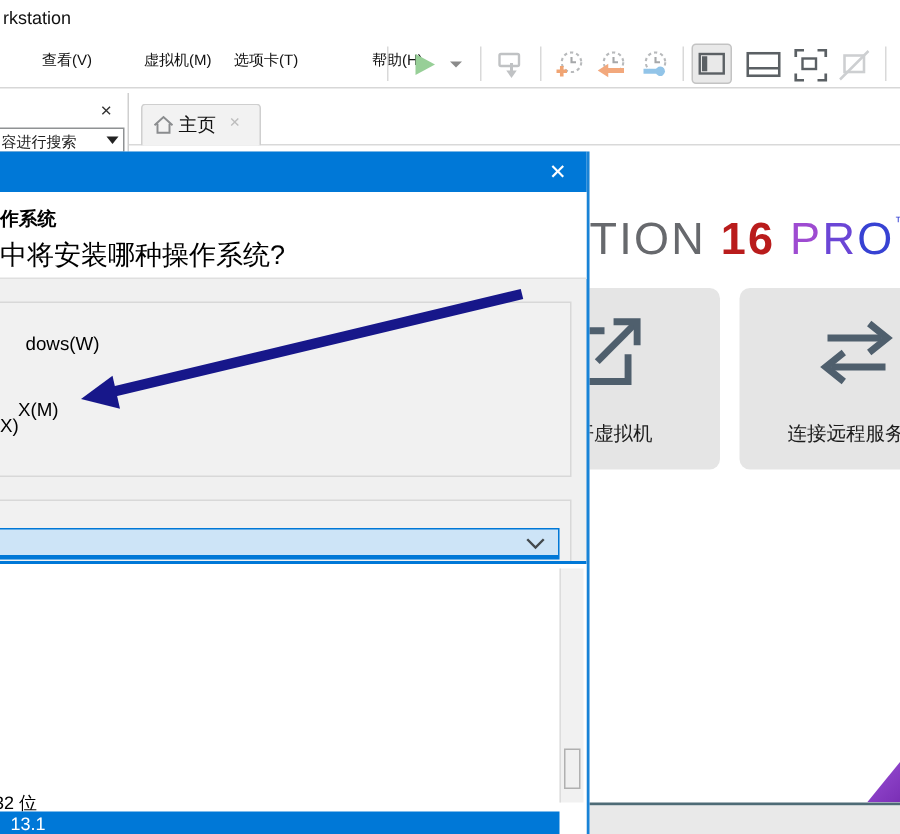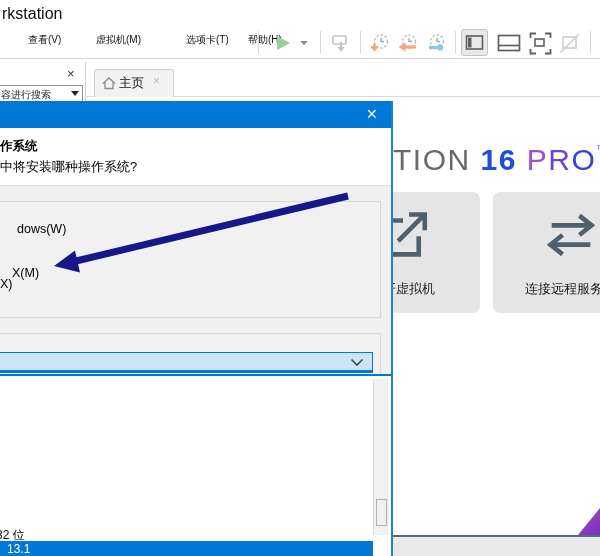--- a/index.html
+++ b/index.html
@@ -1,20 +1,20 @@
 <!DOCTYPE html>
 <html><head>
 <meta charset="utf-8">
 <style>
   html,body{margin:0;padding:0;background:#fff;}
   #screen{position:relative;width:600px;height:556px;overflow:hidden;background:#fff;
     font-family:"Liberation Sans","DejaVu Sans",sans-serif;color:#000;}
   .abs{position:absolute;}
   
-  .win-title{left:2px;top:5px;font-size:16px;color:#111;}
+  .win-title{left:2px;top:5px;font-size:12px;color:#111;}
   .menu-item{top:33px;font-size:10px;color:#111;cursor:default;}
   .tb-sep{top:31px;width:1px;height:23px;background:#d9d9d9;}
   .toolbar-line{left:0;top:58px;width:600px;height:1px;background:#d7d7d7;}
   .play-tri{left:277px;top:36px;width:0;height:0;border-left:13px solid #97cf97;
     border-top:7px solid transparent;border-bottom:7px solid transparent;}
   .play-caret{left:300px;top:41px;width:0;height:0;border-top:4px solid #8a8a8a;
     border-left:4px solid transparent;border-right:4px solid transparent;}
   .view-btn-active{left:461px;top:29px;width:27px;height:27px;background:#e9e9e9;
     border:1px solid #c3c3c3;border-radius:3px;box-sizing:border-box;}
   
@@ -26,40 +26,40 @@
     border-left:4px solid transparent;border-right:4px solid transparent;}
   
   .tabstrip-line{left:86px;top:96px;width:514px;height:1px;background:#d9d9d9;}
   .tab{left:94px;top:69px;width:80px;height:28px;background:#f2f2f2;border:1px solid #cfcfcf;
     border-bottom:none;border-radius:3px 3px 0 0;box-sizing:border-box;}
   .tab-label{left:119px;top:75px;font-size:12.5px;color:#111;}
   .tab-close{left:153px;top:74px;font-size:12px;color:#bdbdbd;}
   
   .brand{left:393px;top:143px;font-size:30px;letter-spacing:1.5px;white-space:nowrap;}
   .brand .g{color:#67696d;font-weight:400;}
-  .brand .n{color:#1d4ed8;font-weight:700;}
+  .brand .n{color:#b91c1c;font-weight:700;}
   .brand .p1{color:#9e4bd1;}.brand .p2{color:#6b46d6;}.brand .p3{color:#3742d3;}
   .brand .tm{font-size:10px;color:#3742d3;vertical-align:18px;letter-spacing:0;}
   .card{top:192px;width:155px;height:121px;background:#e5e5e5;border-radius:7px;}
   .card1{left:325px;} .card2{left:493px;}
   .card-icon{position:absolute;left:50%;top:14px;transform:translateX(-50%);}
   .card-label{position:absolute;left:0;right:0;top:88px;text-align:center;font-size:13px;color:#1c1c1c;white-space:nowrap;}
   .status-line{left:370px;top:535px;width:230px;height:2px;background:#4e6b76;}
   .status-bar{left:370px;top:537px;width:230px;height:19px;background:#e9e9e9;}
   .purple-tri{left:578px;top:508px;width:22px;height:27px;
     background:linear-gradient(135deg,#9a4fd6,#7a2fb5);
     clip-path:polygon(100% 0,100% 100%,0 100%);}
   
   .dialog{left:-130px;top:101px;width:521px;height:455px;background:#f0f0f0;
     border-right:2px solid #1883d7;box-sizing:content-box;z-index:20;}
   .dlg-titlebar{position:absolute;left:0;top:0;width:100%;height:27px;background:#0078d7;}
   .dlg-close{position:absolute;left:496px;top:5px;color:#fff;font-size:14px;line-height:16px;}
   .dlg-header{position:absolute;left:0;top:27px;width:100%;height:58px;background:#fff;border-bottom:1px solid #dfdfdf;box-sizing:border-box;}
   .dlg-title{position:absolute;left:130px;top:10px;font-size:12.5px;font-weight:bold;white-space:nowrap;}
-  .dlg-subtitle{position:absolute;left:130px;top:30px;font-size:13px;white-space:nowrap;}
+  .dlg-subtitle{position:absolute;left:130px;top:30px;font-size:18px;white-space:nowrap;}
   .groupbox{position:absolute;left:15px;width:496px;background:#f1f1f1;border:1px solid #d8d8d8;box-sizing:border-box;}
   .gb1{top:100px;height:117px;}
   .gb2{top:232px;height:223px;}
   .os-opt{position:absolute;font-size:12.5px;white-space:nowrap;}
   .combo{position:absolute;left:29px;top:251px;width:474px;height:21px;background:#cde4f7;
     border:1px solid #0078d7;border-bottom:3px solid #0078d7;box-sizing:border-box;}
   .combo-chevron{position:absolute;right:8px;top:5px;}
   .droplist{position:absolute;left:0;top:273px;width:521px;height:182px;background:#fff;
     border-top:2px solid #0078d7;box-sizing:border-box;}
   .scrollbar{position:absolute;left:503px;top:3px;width:16px;height:156px;background:#f1f1f1;border-left:1px solid #dcdcdc;box-sizing:border-box;}
@@ -72,21 +72,21 @@
 </style>
 </head>
 <body>
 
 <div id="screen">
 
   <div class="abs win-title">rkstation</div>
 
   <div class="abs menu-item" style="left:28px">查看(V)</div>
   <div class="abs menu-item" style="left:96px">虚拟机(M)</div>
-  <div class="abs menu-item" style="left:186px">选项卡(T)</div>
+  <div class="abs menu-item" style="left:156px">选项卡(T)</div>
   <div class="abs menu-item" style="left:248px">帮助(H)</div>
 
   <div class="abs tb-sep" style="left:258px"></div>
   <div class="abs play-tri"></div>
   <div class="abs play-caret"></div>
   <div class="abs tb-sep" style="left:320px"></div>
 
   <svg class="abs icon-svg" style="left:331px;top:33px" width="21" height="21" viewBox="0 0 21 21">
     <rect x="2" y="3" width="13" height="8" rx="1" fill="none" stroke="#c0c2c4" stroke-width="1.6"></rect>
     <line x1="10" y1="9" x2="10" y2="16" stroke="#c0c2c4" stroke-width="2"></line>

